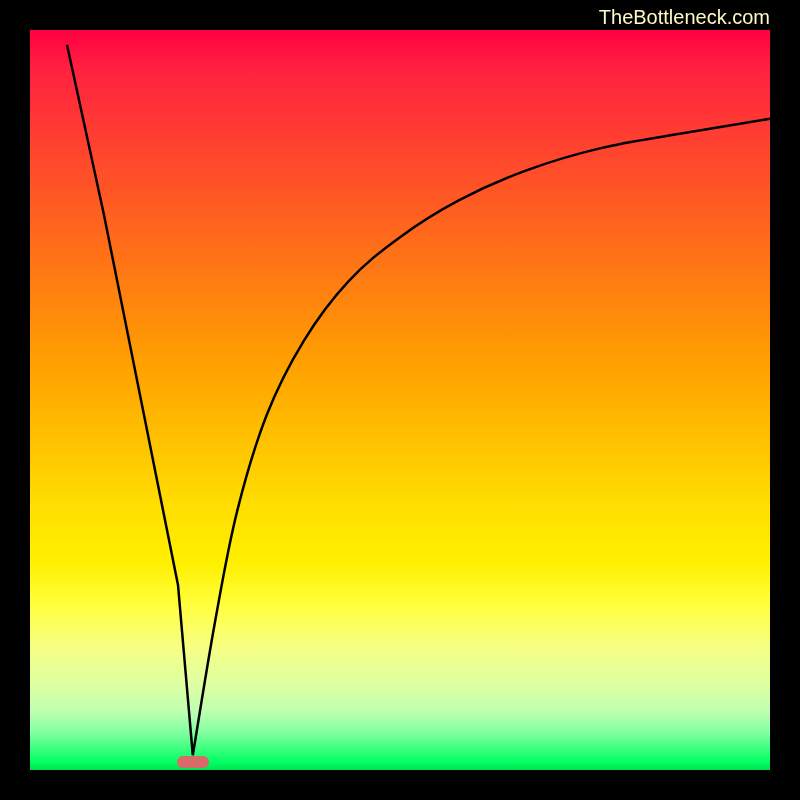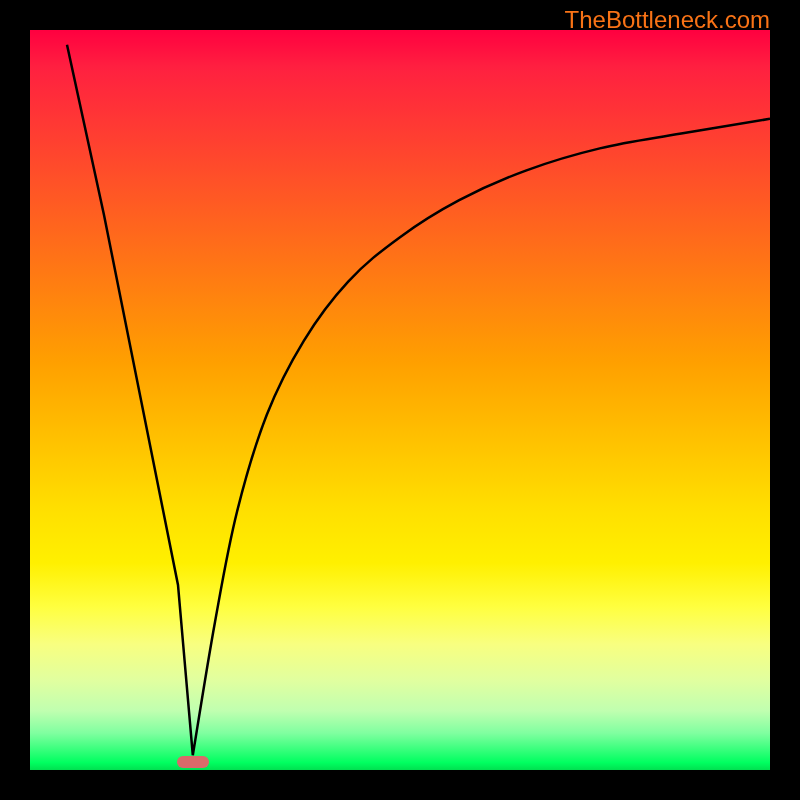--- a/index.html
+++ b/index.html
@@ -28,22 +28,22 @@
         #40ff80 97%,
         #00ff60 99%,
         #00e050 100%
       );
     }
     .watermark {
       position: absolute;
       top: 6px;
       right: 30px;
       font-family: Arial, sans-serif;
-      font-size: 24px;
-      color: #f97316;
+      font-size: 20px;
+      color: #fef9c3;
       font-weight: normal;
       letter-spacing: 0px;
     }
     .curve-svg {
       position: absolute;
       top: 0;
       left: 0;
       width: 740px;
       height: 740px;
     }

